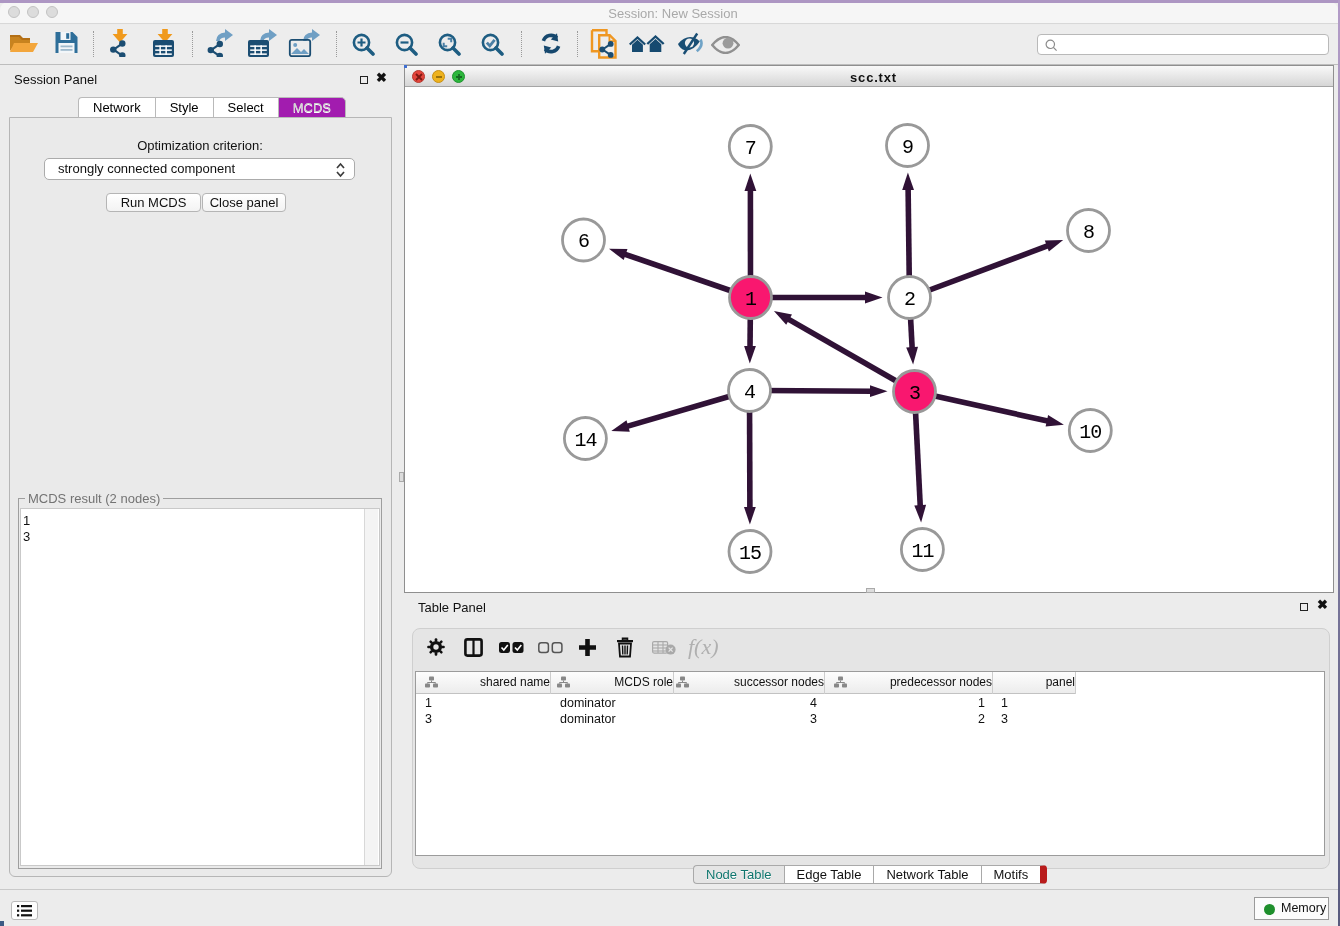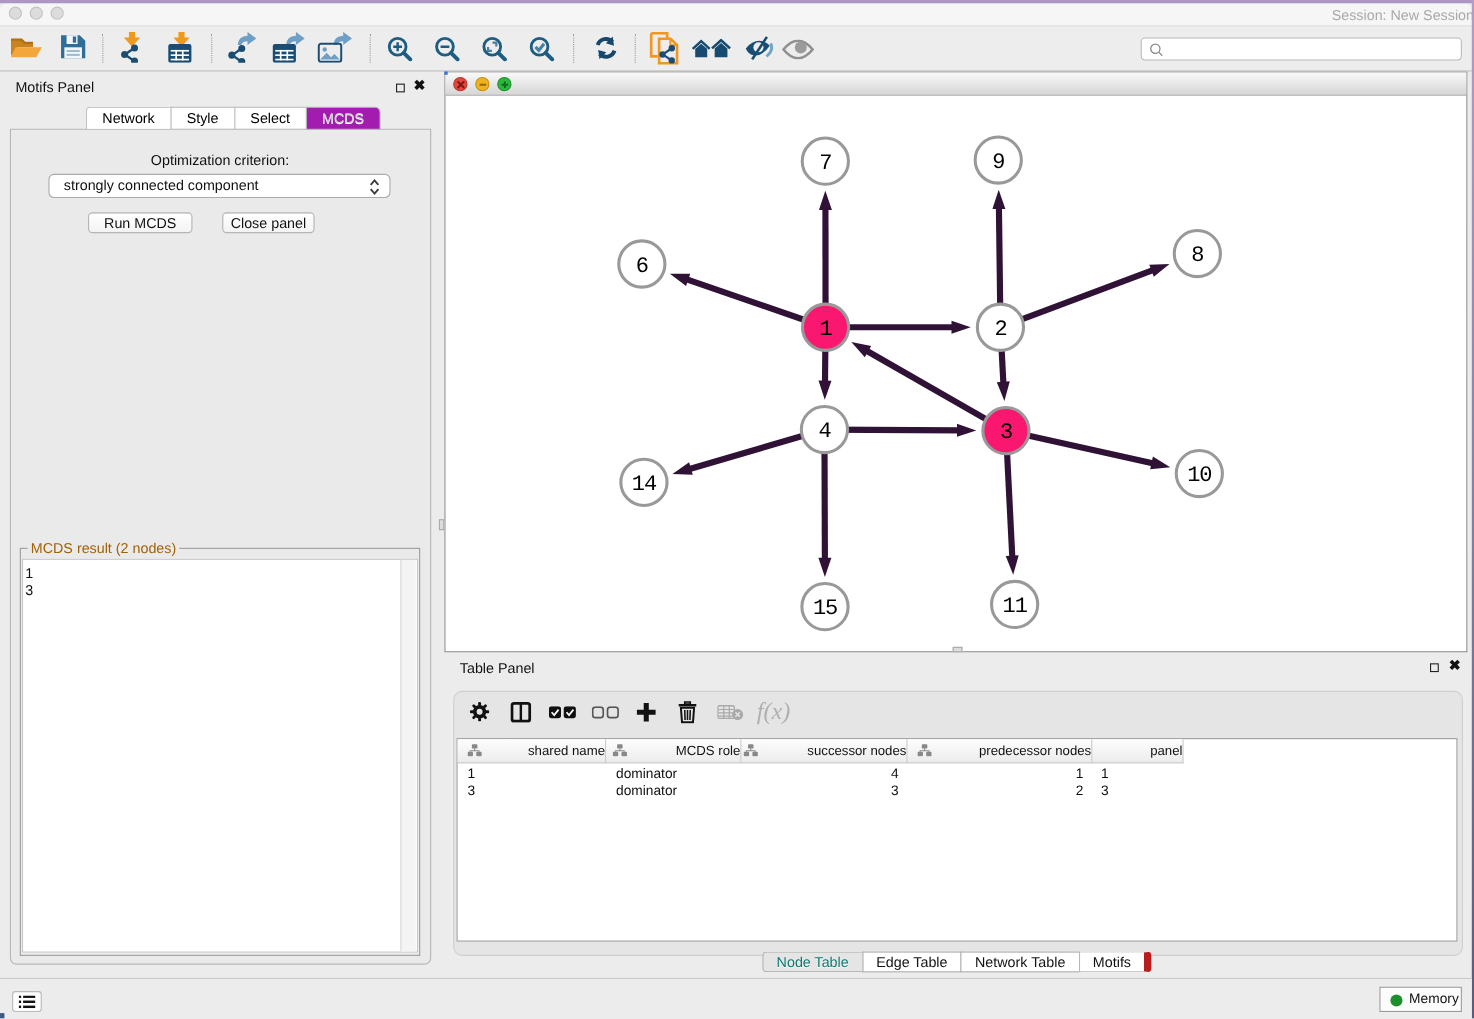--- a/index.html
+++ b/index.html
@@ -1,21 +1,21 @@
 <!DOCTYPE html>
 <html><head><meta charset="utf-8"><style>
 *{margin:0;padding:0;box-sizing:border-box}
 html,body{width:1340px;height:926px;overflow:hidden}
 body{font-family:"Liberation Sans",sans-serif;background:#ececec;position:relative}
 .abs{position:absolute}
 
 #purpletop{left:0;top:0;width:1340px;height:3px;background:#ad96c3}
 #titlebar{left:0;top:2px;width:1338px;height:22px;background:#f6f6f6;border-radius:8px 8px 0 0;border-bottom:1px solid #d8d8d8}
 .tl{width:12px;height:12px;border-radius:50%;background:#dcdcdc;border:1px solid #c3c3c3;position:absolute;top:6px}
-#title{width:100%;text-align:right;top:6px;font-size:13px;color:#a9a9a9;padding-left:6px}
+#title{width:100%;text-align:center;top:6px;font-size:13px;color:#a9a9a9;padding-left:6px}
 
 #toolbar{left:0;top:25px;width:1338px;height:40px;background:#ededed;border-bottom:1px solid #bdbdbd}
 .sep{position:absolute;top:6px;height:26px;width:0;border-left:1px dotted #9a9a9a}
 #search{left:1037px;top:34px;width:292px;height:21px;background:#fff;border:1px solid #b9b9b9;border-radius:4px}
 
 #redge{left:1338px;top:0;width:2px;height:926px;background:linear-gradient(#b49cc8,#8d86ab 40%,#585a7e)}
 #blcorner{left:0;top:921px;width:4px;height:5px;background:#3c5a84;z-index:9}
 
 #cp-title{left:14px;top:72px;font-size:13px;color:#111}
 #cp-sq{left:360px;top:76px;width:8px;height:8px;border:1.5px solid #222}
@@ -23,21 +23,21 @@
 #cp-tabs{left:78px;top:97px;height:21px;font-size:13px}
 .tab{float:left;height:21px;line-height:20px;padding:0 14px;background:#fff;border:1px solid #b9b9b9;border-right:none;text-align:right}
 .tab:first-child{border-radius:4px 0 0 0}
 .tab.last{border-right:1px solid #b9b9b9;border-radius:0 5px 0 0;background:#a21caf;color:#cfcfcf;text-shadow:0 1px 0 #fff}
 #cp-pane{left:9px;top:117px;width:383px;height:760px;border:1px solid #b6b6b6;border-radius:0 0 6px 6px;background:#eaeaea}
 #opt-label{left:0;top:138px;width:400px;text-align:center;font-size:13px;color:#111}
 #cp-select{left:44px;top:158px;width:311px;height:22px;background:#fff;border:1px solid #ababab;border-radius:5px;font-size:13px;line-height:20px;padding-left:13px;color:#111}
 #cp-select svg{position:absolute;right:8px;top:3px}
 .btn{position:absolute;height:19px;background:linear-gradient(#ffffff,#f3f3f3);border:1px solid #b5b5b5;border-radius:4px;font-size:13px;text-align:center;line-height:17px;color:#111}
 #fieldset{left:18px;top:498px;width:364px;height:371px;border:1px solid #9e9e9e}
-#legend{left:25px;top:491px;background:#eaeaea;padding:0 3px;font-size:13px;color:#a16207}
+#legend{left:25px;top:491px;background:#eaeaea;padding:0 3px;font-size:13px;color:#737373}
 #fs-white{left:20px;top:508px;width:360px;height:358px;background:#fff;border:1px solid #c9c9c9;font-size:13px;color:#111;line-height:16px;padding:4px 0 0 2px}
 #fs-scroll{left:364px;top:509px;width:14px;height:356px;background:#f4f4f4;border-left:1px solid #d8d8d8}
 
 #netwin{left:404px;top:65px;width:930px;height:528px;border:1px solid #8f8f8f;background:#fff}
 #nw-title{left:0;top:0;width:100%;height:21px;background:linear-gradient(#f9f9f9,#d6d6d6);border-bottom:1px solid #a5a5a5}
 .nwtl{position:absolute;top:4px;width:13px;height:13px;border-radius:50%}
 #nw-name{width:100%;text-align:center;top:4px;font-size:13px;color:#111;font-weight:bold;letter-spacing:0.8px;padding-left:9px}
 #nw-corner{left:404px;top:65px;width:3px;height:3px;background:#3f6fd1}
 #nw-handle{left:399px;top:472px;width:5px;height:10px;background:#ddd;border:1px solid #aaa}
 #nw-handle2{left:866px;top:588px;width:9px;height:5px;background:#ddd;border:1px solid #aaa}
@@ -226,58 +226,59 @@
     </svg>
 <svg class="abs" style="left:711px;top:11px" width="29" height="18" viewBox="0 0 29 18">
       <path d="M1.2 9 Q14.5 -7 27.8 9 Q14.5 25 1.2 9 Z" fill="none" stroke="#909090" stroke-width="2.4"></path>
       <circle cx="17" cy="7.2" r="5.4" fill="#9b9b9b"></circle>
     </svg>
   </div>
 
 <div class="abs" id="redge"></div>
 <div class="abs" id="blcorner"></div>
 
-<div class="abs" id="cp-title">Motifs Panel</div>
+<div class="abs" id="cp-title">Session Panel</div>
 <div class="abs" id="cp-sq"></div>
 <div class="abs" id="cp-x">✖</div>
 <div class="abs" id="cp-pane"></div>
 <div class="abs" id="cp-tabs">
     <div class="tab">Network</div>
     <div class="tab">Style</div>
     <div class="tab">Select</div>
     <div class="tab last">MCDS</div>
   </div>
 <div class="abs" id="opt-label">Optimization criterion:</div>
 <div class="abs" id="cp-select">strongly connected component<svg width="11" height="16" viewBox="0 0 11 16">
       <g fill="none" stroke="#3c3c3c" stroke-width="1.7">
         <path d="M2 6 L5.5 2 L9 6"></path>
         <path d="M2 10 L5.5 14 L9 10"></path>
       </g>
     </svg></div>
-<div class="btn" style="left:80px;top:193px;width:95px">Run MCDS</div>
+<div class="btn" style="left:106px;top:193px;width:95px">Run MCDS</div>
 <div class="btn" style="left:202px;top:193px;width:84px">Close panel</div>
 <div class="abs" id="fieldset"></div>
 <div class="abs" id="legend">MCDS result (2 nodes)</div>
 <div class="abs" id="fs-white">1<br>3</div>
 <div class="abs" id="fs-scroll"></div>
 
 <div class="abs" id="netwin">
  <div class="abs" id="nw-title"></div>
  <div class="nwtl" style="left:7px;background:#e4453c;border:1px solid #b43a30"></div>
  <div class="nwtl" style="left:27px;background:#eeb21d;border:1px solid #c78f14"></div>
  <div class="nwtl" style="left:47px;background:#2cb63c;border:1px solid #1f9230"></div>
  <svg class="abs" style="left:9px;top:6px" width="10" height="10" viewBox="0 0 10 10">
       <path d="M2 2 L8 8 M8 2 L2 8" stroke="#7d1812" stroke-width="1.8"></path>
     </svg>
  <svg class="abs" style="left:29px;top:6px" width="10" height="10" viewBox="0 0 10 10">
       <path d="M2 5 H8" stroke="#8f6a0a" stroke-width="1.8"></path>
     </svg>
  <svg class="abs" style="left:49px;top:6px" width="10" height="10" viewBox="0 0 10 10">
       <path d="M2 5 H8 M5 2 V8" stroke="#156a22" stroke-width="1.8"></path>
     </svg>
+ <div class="abs" id="nw-name">scc.txt</div>
  <svg class="abs" id="graph" width="928" height="504" viewBox="0 0 928 504">
 <line x1="345.5" y1="210.5" x2="345.4" y2="102.0"></line>
 <polygon points="345.3,86.5 351.3,104.0 339.5,104.0"></polygon>
 <line x1="345.5" y1="210.5" x2="218.7" y2="166.8"></line>
 <polygon points="204.0,161.8 222.5,161.9 218.7,173.1"></polygon>
 <line x1="345.5" y1="210.5" x2="462.0" y2="210.5"></line>
 <polygon points="477.5,210.5 460.0,216.4 460.0,204.6"></polygon>
 <line x1="345.5" y1="210.5" x2="345.0" y2="261.0"></line>
 <polygon points="344.8,276.5 339.1,258.9 350.9,259.1"></polygon>
 <line x1="504.5" y1="210.5" x2="503.1" y2="101.0"></line>

